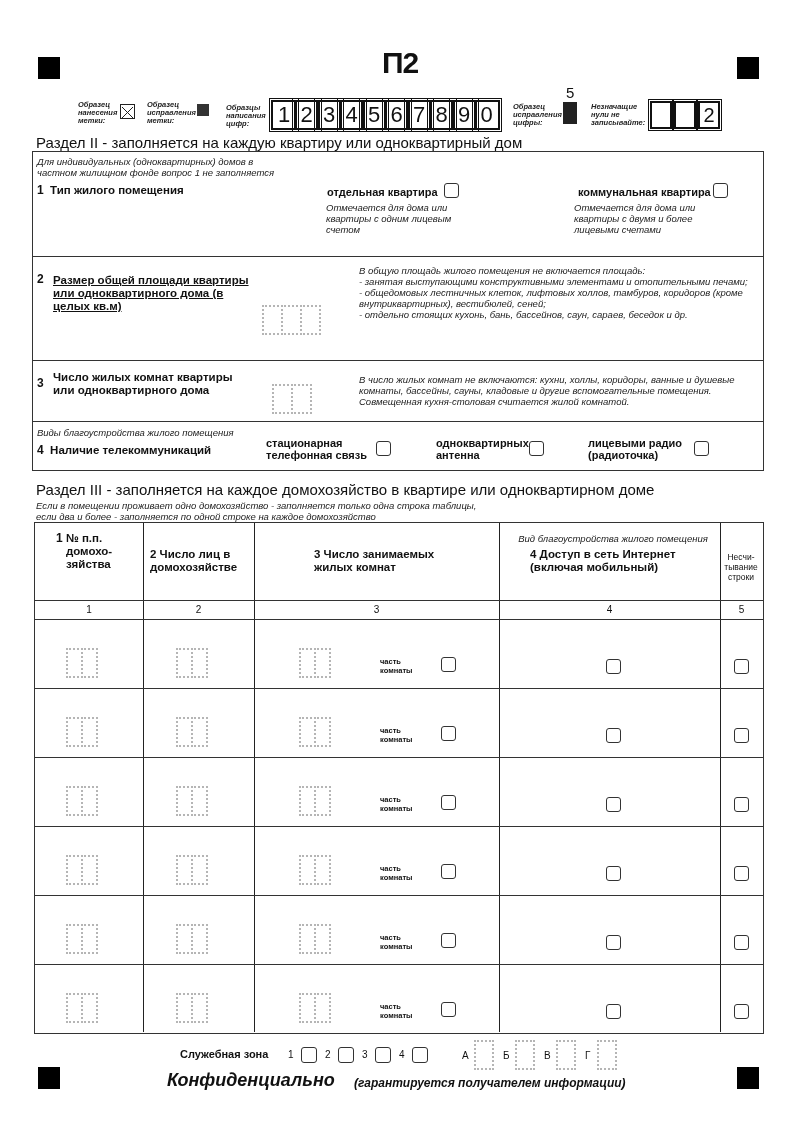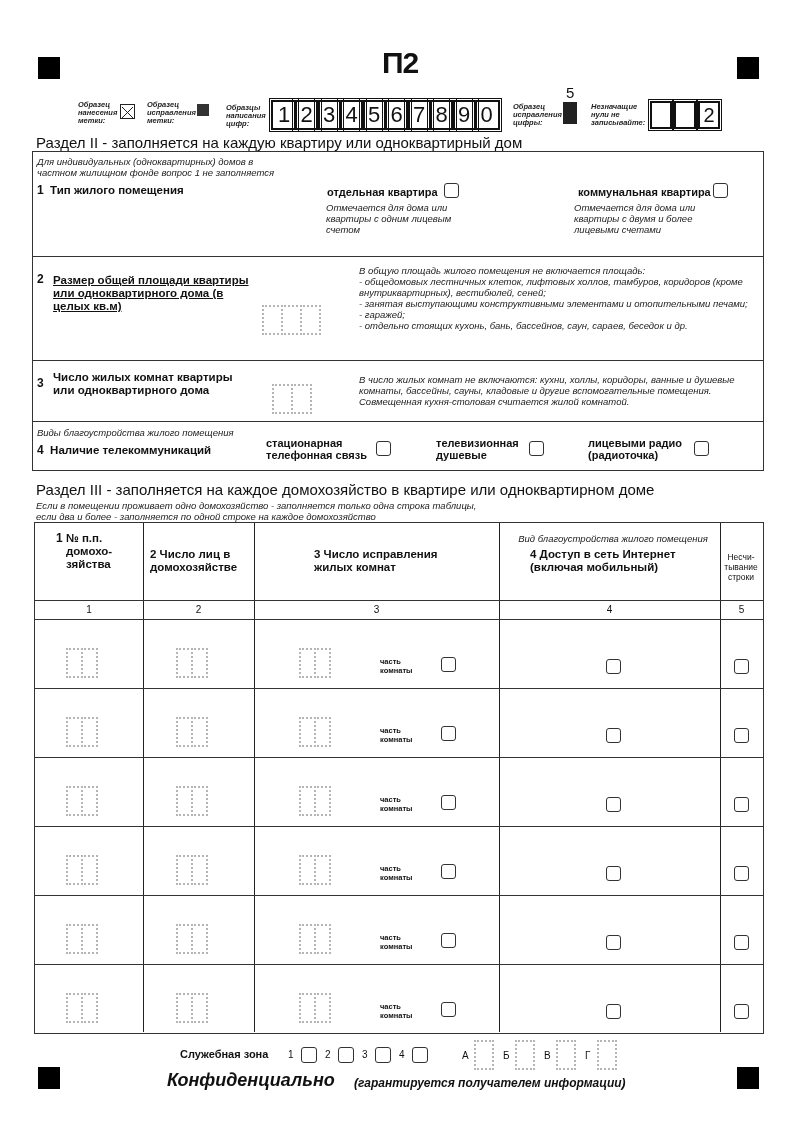--- a/index.html
+++ b/index.html
@@ -91,41 +91,40 @@
 
 <div class="abs qn" style="left:37px;top:272px;">2</div>
 <div class="abs q" style="left:53px;top:274px;width:200px;text-decoration:underline;">Размер общей площади квартиры или одноквартирного дома (в целых кв.м)</div>
 <div class="dotgrp" style="left:262px;top:305px;">
   <span style="width:17px;"></span>
     <span style="width:17px;"></span>
     <span style="width:17px;"></span>
 </div>
 <div class="abs note" id="q2-notes" style="left:359px;top:265px;width:400px;">
     <div>В общую площадь жилого помещения не включается площадь:</div>
+    <div>- занятая выступающими конструктивными элементами и отопительными печами;</div>
     <div>- общедомовых лестничных клеток, лифтовых холлов, тамбуров, коридоров (кроме внутриквартирных), вестибюлей, сеней;</div>
-    <div>- занятая выступающими конструктивными элементами и отопительными печами;</div>
-    <div>- гаражей;</div>
     <div>- отдельно стоящих кухонь, бань, бассейнов, саун, сараев, беседок и др.</div>
   </div>
 
 <div class="abs qn" style="left:37px;top:376px;">3</div>
 <div class="abs q" style="left:53px;top:371px;width:190px;">Число жилых комнат квартиры или одноквартирного дома</div>
 <div class="dotgrp" style="left:272px;top:384px;">
   <span style="width:17px;"></span>
     <span style="width:17px;"></span>
 </div>
 <div class="abs note" style="left:359px;top:374px;width:390px;">В число жилых комнат не включаются: кухни, холлы, коридоры, ванные и душевые комнаты, бассейны, сауны, кладовые и другие вспомогательные помещения. Совмещенная кухня-столовая считается жилой комнатой.</div>
 
 <div class="abs note" style="left:37px;top:427px;">Виды благоустройства жилого помещения</div>
 <div class="abs q" style="left:37px;top:444px;">
   <span class="qn">4</span>&nbsp;&nbsp;<span>Наличие телекоммуникаций</span>
 </div>
 <div class="abs lbl" style="left:266px;top:437px;width:105px;">стационарная телефонная связь</div>
 <div class="cb" style="left:376px;top:441px;"></div>
-<div class="abs lbl" style="left:436px;top:437px;width:90px;">телевизионная душевые</div>
+<div class="abs lbl" style="left:436px;top:437px;width:90px;">одноквартирных антенна</div>
 <div class="cb" style="left:529px;top:441px;"></div>
 <div class="abs lbl" style="left:588px;top:437px;width:100px;">лицевыми радио (радиоточка)</div>
 <div class="cb" style="left:694px;top:441px;"></div>
 
 <div class="sec-title" style="top:481px;">Раздел III - заполняется на каждое домохозяйство в квартире или одноквартирном доме</div>
 <div class="abs note" style="left:36px;top:500px;">Если в помещении проживает одно домохозяйство - заполняется только одна строка таблицы,</div>
 <div class="abs note" style="left:36px;top:511px;">если два и более - заполняется по одной строке на каждое домохозяйство</div>
 
 <div class="frame" style="left:34px;top:522px;width:728px;height:510px;"></div>
 <div id="table-grid">
@@ -145,21 +144,21 @@
 <div class="th" style="left:56px;top:532px;width:70px;">
   <span style="font-size:12px;">1</span>
   <span style="display:inline-block;width:46px;vertical-align:top;">№ п.п. домохо-зяйства</span>
 </div>
 <div class="th" style="left:150px;top:548px;width:100px;">
   <span>2</span>
   <span>Число лиц в домохозяйстве</span>
 </div>
 <div class="th" style="left:314px;top:548px;width:140px;">
   <span>3</span>
-  <span>Число исправления жилых комнат</span>
+  <span>Число занимаемых жилых комнат</span>
 </div>
 <div class="abs note" style="left:508px;top:533px;width:210px;text-align:center;">Вид благоустройства жилого помещения</div>
 <div class="th" style="left:530px;top:548px;width:165px;text-align:left;">
   <span>4</span>
   <span>Доступ в сеть Интернет (включая мобильный)</span>
 </div>
 <div class="abs" style="left:722px;top:552px;width:38px;font-size:8.5px;line-height:10px;text-align:center;">Несчи-тывание строки</div>
 
 <div id="colnums">
     <div class="colnum" style="left:35px;width:108px;top:604px;">1</div>

